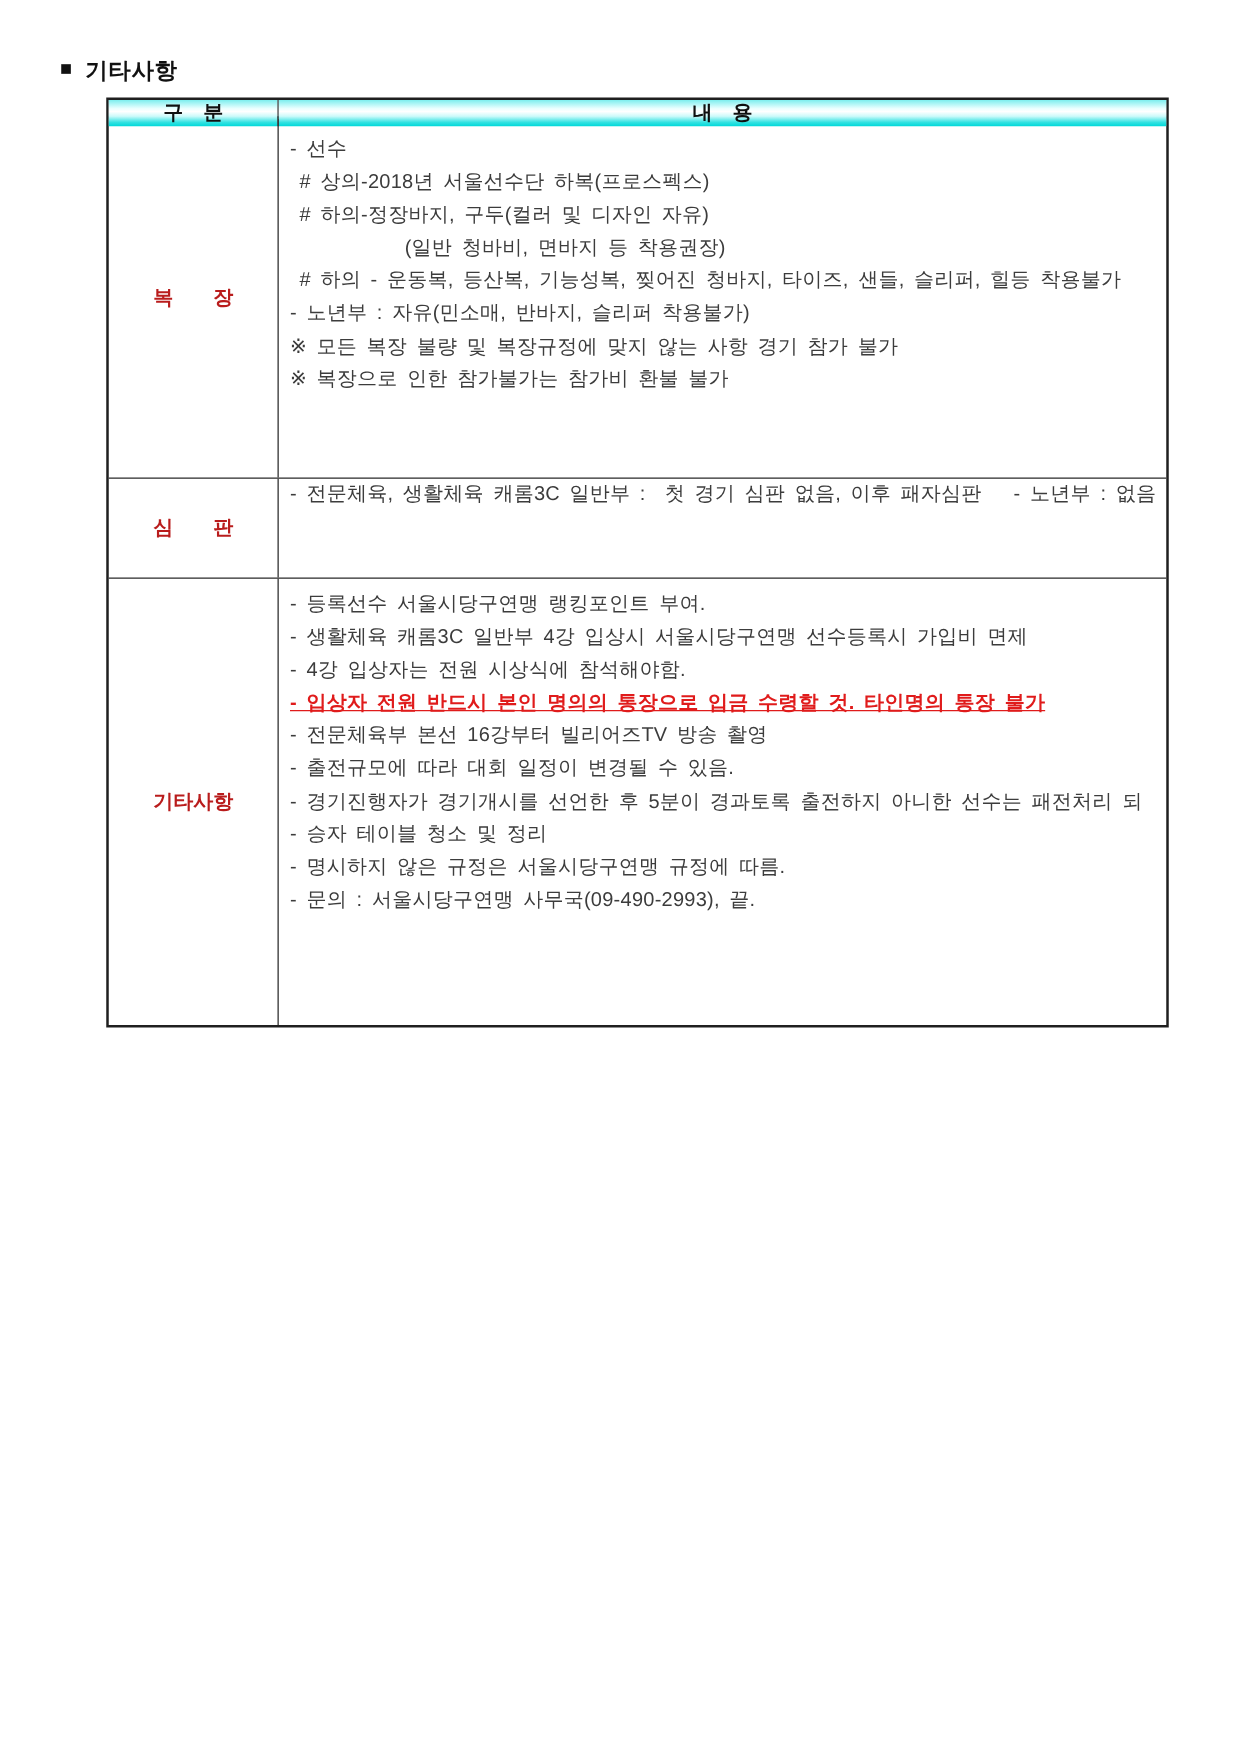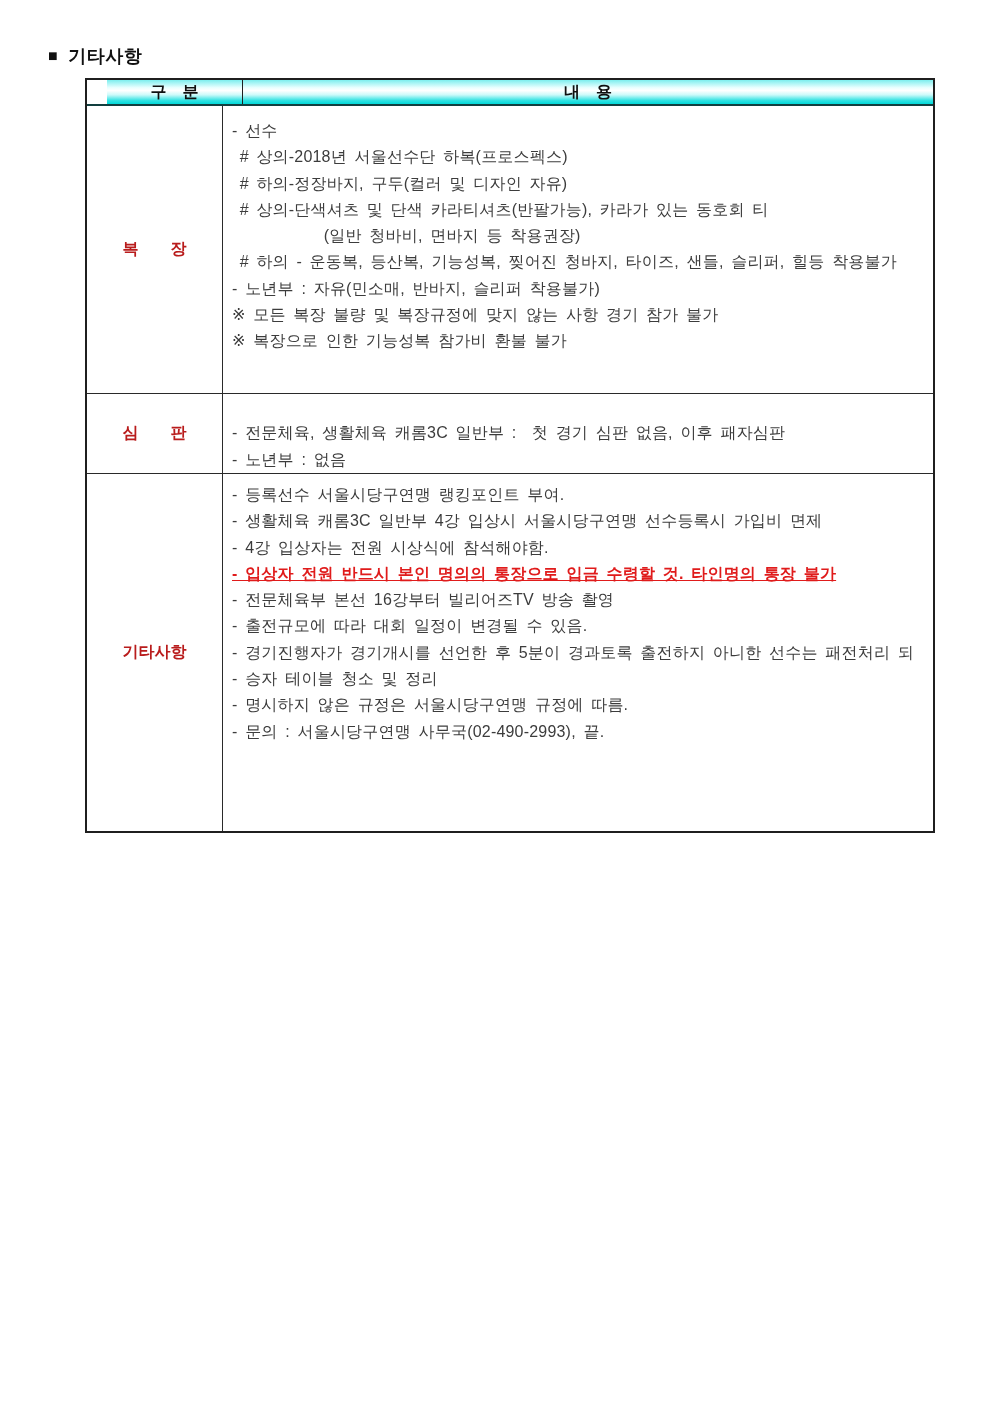--- a/index.html
+++ b/index.html
@@ -22,41 +22,41 @@
 
   
   .notice-table {
     position: absolute; left: 85px; top: 78px; width: 850px;
     border: 2px solid #1f1f1f;
     background: #ffffff;
   }
   .t-row { display: grid; grid-template-columns: 136px 1fr; }
 
   
-  .t-head { height: 26px; border-bottom: 2px solid #123f3f; padding-left: 20px; }
+  .t-head { height: 15px; border-bottom: 2px solid #123f3f; }
   .t-head .h-cell {
     background: linear-gradient(180deg, #7deeee 0%, #e9ffff 32%, #ffffff 44%, #ccfafa 62%, #33e2e2 85%, #00d8d8 100%);
     display: flex; align-items: center; justify-content: center;
     font-size: 16px; font-weight: bold; color: #101010;
   }
   .t-head .h-cell.first { border-right: 1px solid #1f1f1f; }
 
   
   .b-row { border-bottom: 1px solid #2a2a2a; }
   .b-row:last-child { border-bottom: none; }
   .label-cell {
     border-right: 1px solid #2a2a2a;
     display: flex; align-items: center; justify-content: center;
     font-size: 16px; font-weight: bold; color: #b91c1c;
   }
   .content-cell { padding: 12px 8px 10px 9px; overflow: hidden; }
   .row-dress   { height: 288px; }
   .row-referee { height: 80px; }
   .row-etc     { height: 357px; }
-  .row-referee .content-cell { display: flex; flex-direction: column; justify-content: flex-end; padding-top: 0; padding-bottom: 0; }
+  .row-referee .content-cell { display: flex; flex-direction: row; justify-content: space-between; padding-top: 0; padding-bottom: 0; }
   .row-etc .content-cell { padding-top: 8px; }
 
   .line {
     white-space: pre;
     font-size: 16px;
     line-height: 26.3px;
     color: #3c3c3c;
     word-spacing: 3px;
     letter-spacing: 0.2px;
   }
@@ -76,26 +76,25 @@
     <div class="h-cell first">구　분</div>
     <div class="h-cell">내　용</div>
   </div>
 
   <div class="t-row b-row row-dress">
     <div class="label-cell">복　　장</div>
     <div class="content-cell">
       <div class="line">- 선수</div>
       <div class="line"> # 상의-2018년 서울선수단 하복(프로스펙스)</div>
       <div class="line"> # 하의-정장바지, 구두(컬러 및 디자인 자유)</div>
-      <div class="line"> # 상의-단색셔츠 및 단색 카라티셔츠(반팔가능), 카라가 있는 동호회 티</div>
       <div class="line">            (일반 청바비, 면바지 등 착용권장)</div>
       <div class="line"> # 하의 - 운동복, 등산복, 기능성복, 찢어진 청바지, 타이즈, 샌들, 슬리퍼, 힐등 착용불가</div>
       <div class="line">- 노년부 : 자유(민소매, 반바지, 슬리퍼 착용불가)</div>
       <div class="line">※ 모든 복장 불량 및 복장규정에 맞지 않는 사항 경기 참가 불가</div>
-      <div class="line">※ 복장으로 인한 기능성복 참가비 환불 불가</div>
+      <div class="line">※ 복장으로 인한 참가불가는 참가비 환불 불가</div>
     </div>
   </div>
 
   <div class="t-row b-row row-referee">
     <div class="label-cell">심　　판</div>
     <div class="content-cell">
       <div class="line">- 전문체육, 생활체육 캐롬3C 일반부 :  첫 경기 심판 없음, 이후 패자심판</div>
       <div class="line">- 노년부 : 없음</div>
     </div>
   </div>
@@ -105,17 +104,17 @@
     <div class="content-cell">
       <div class="line">- 등록선수 서울시당구연맹 랭킹포인트 부여.</div>
       <div class="line">- 생활체육 캐롬3C 일반부 4강 입상시 서울시당구연맹 선수등록시 가입비 면제</div>
       <div class="line">- 4강 입상자는 전원 시상식에 참석해야함.</div>
       <div class="line em">- 입상자 전원 반드시 본인 명의의 통장으로 입금 수령할 것. 타인명의 통장 불가</div>
       <div class="line">- 전문체육부 본선 16강부터 빌리어즈TV 방송 촬영</div>
       <div class="line">- 출전규모에 따라 대회 일정이 변경될 수 있음.</div>
       <div class="line">- 경기진행자가 경기개시를 선언한 후 5분이 경과토록 출전하지 아니한 선수는 패전처리 되</div>
       <div class="line">- 승자 테이블 청소 및 정리</div>
       <div class="line">- 명시하지 않은 규정은 서울시당구연맹 규정에 따름.</div>
-      <div class="line">- 문의 : 서울시당구연맹 사무국(02-490-2993), 끝.</div>
+      <div class="line">- 문의 : 서울시당구연맹 사무국(09-490-2993), 끝.</div>
     </div>
   </div>
 
 </div>
 
 </body></html>

